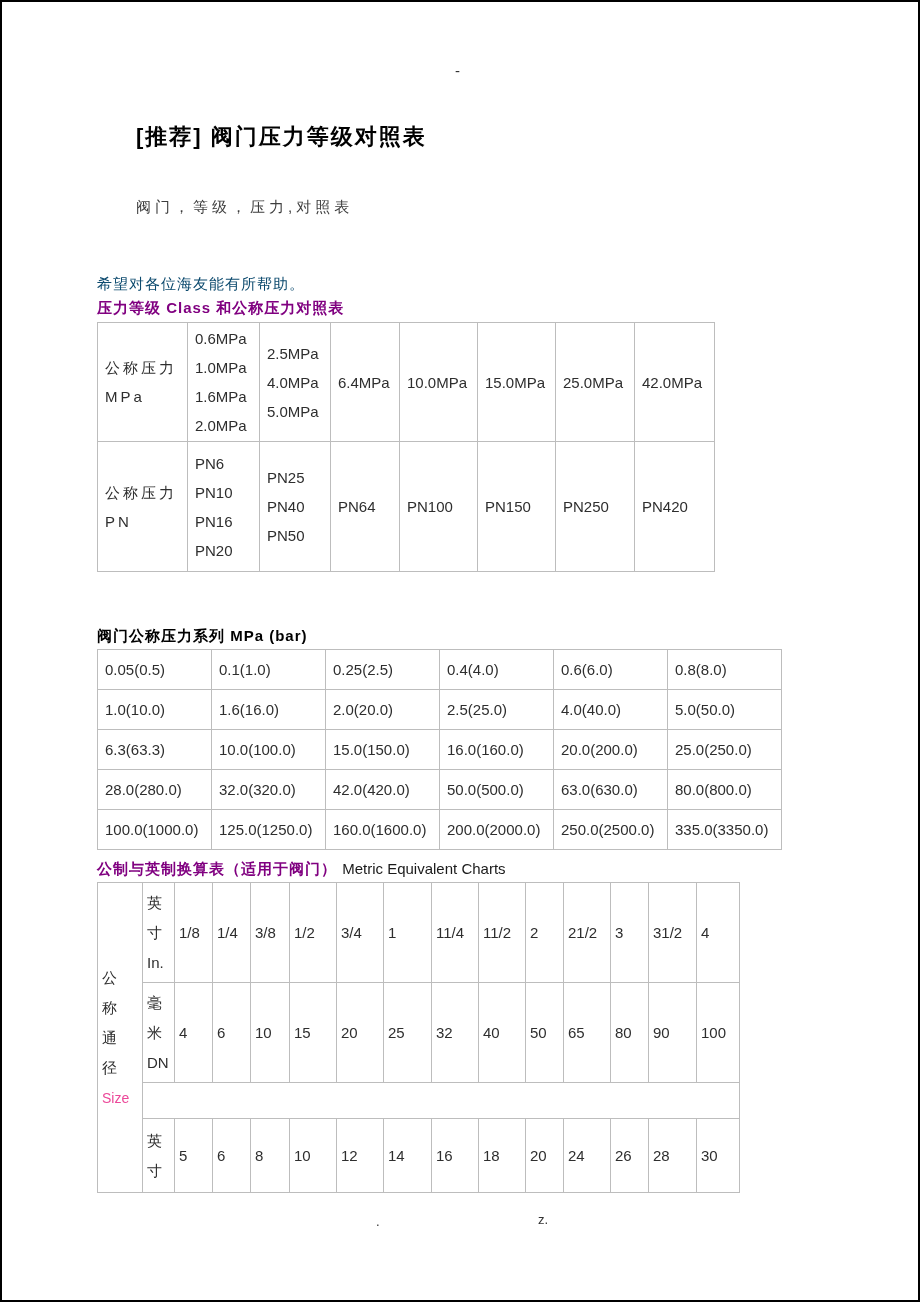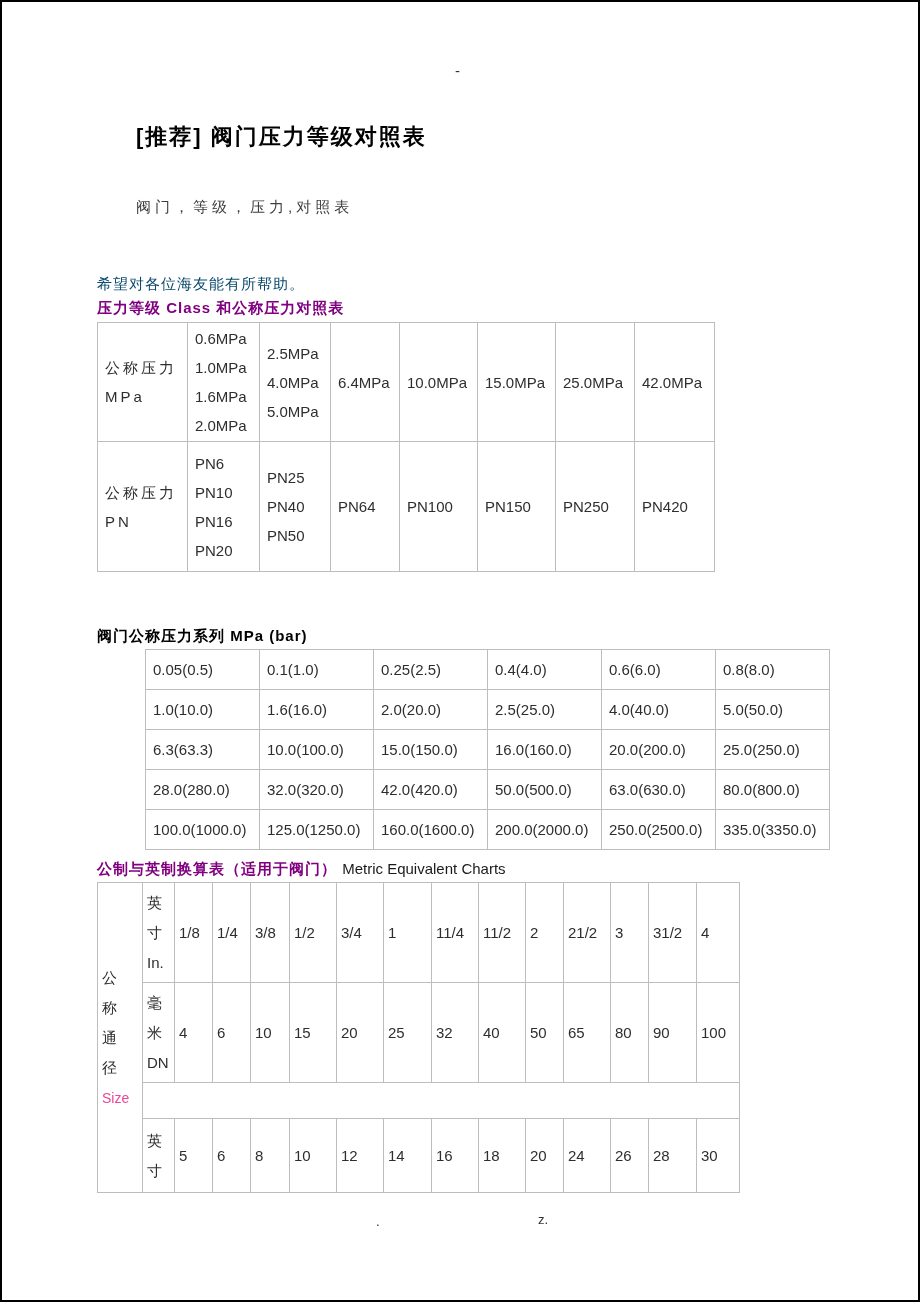--- a/index.html
+++ b/index.html
@@ -32,21 +32,21 @@
     vertical-align: middle; text-align: left; overflow: hidden;
   }
   td div { line-height: 29px; }
 
   #table1 { left: 95px; top: 320px; width: 617px; }
   #table1 tr:nth-child(1) { height: 40px; }
   #table1 tr:nth-child(2) { height: 130px; }
   #table1 tr:nth-child(3) { height: 126px; }
   .zh-label { letter-spacing: 3px; }
 
-  #table2 { left: 95px; top: 647px; width: 684px; margin-left: 48px; }
+  #table2 { left: 95px; top: 647px; width: 684px; }
   #table2 tr { height: 40px; }
 
   #table3 { left: 95px; top: 880px; width: 642px; }
   #table3 td { padding: 1px 4px; }
   #table3 tr:nth-child(1) { height: 100px; }
   #table3 tr:nth-child(2) { height: 100px; }
   #table3 tr:nth-child(3) { height: 36px; }
   #table3 tr:nth-child(4) { height: 74px; }
   .side-label div, .row-label-v div { line-height: 30px; }
   .gray { color: #ec4899; font-size: 14px; }

